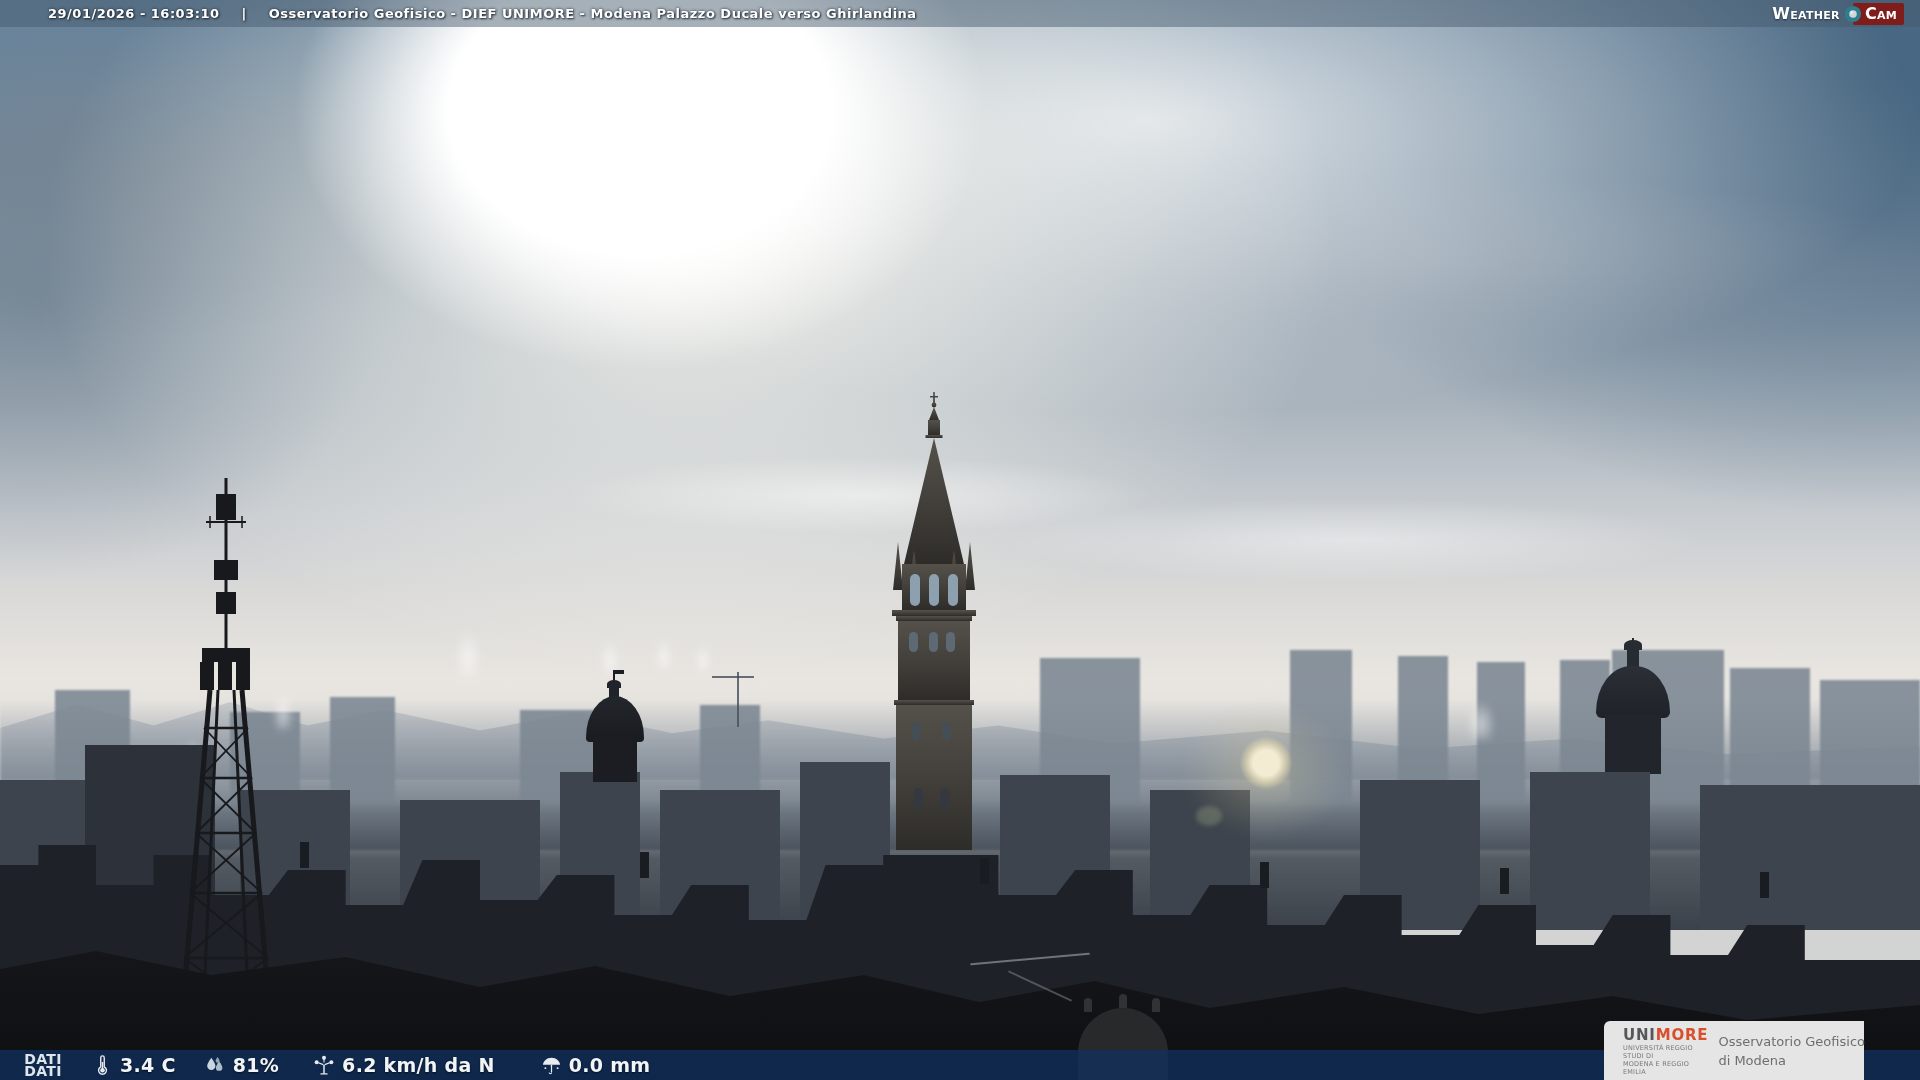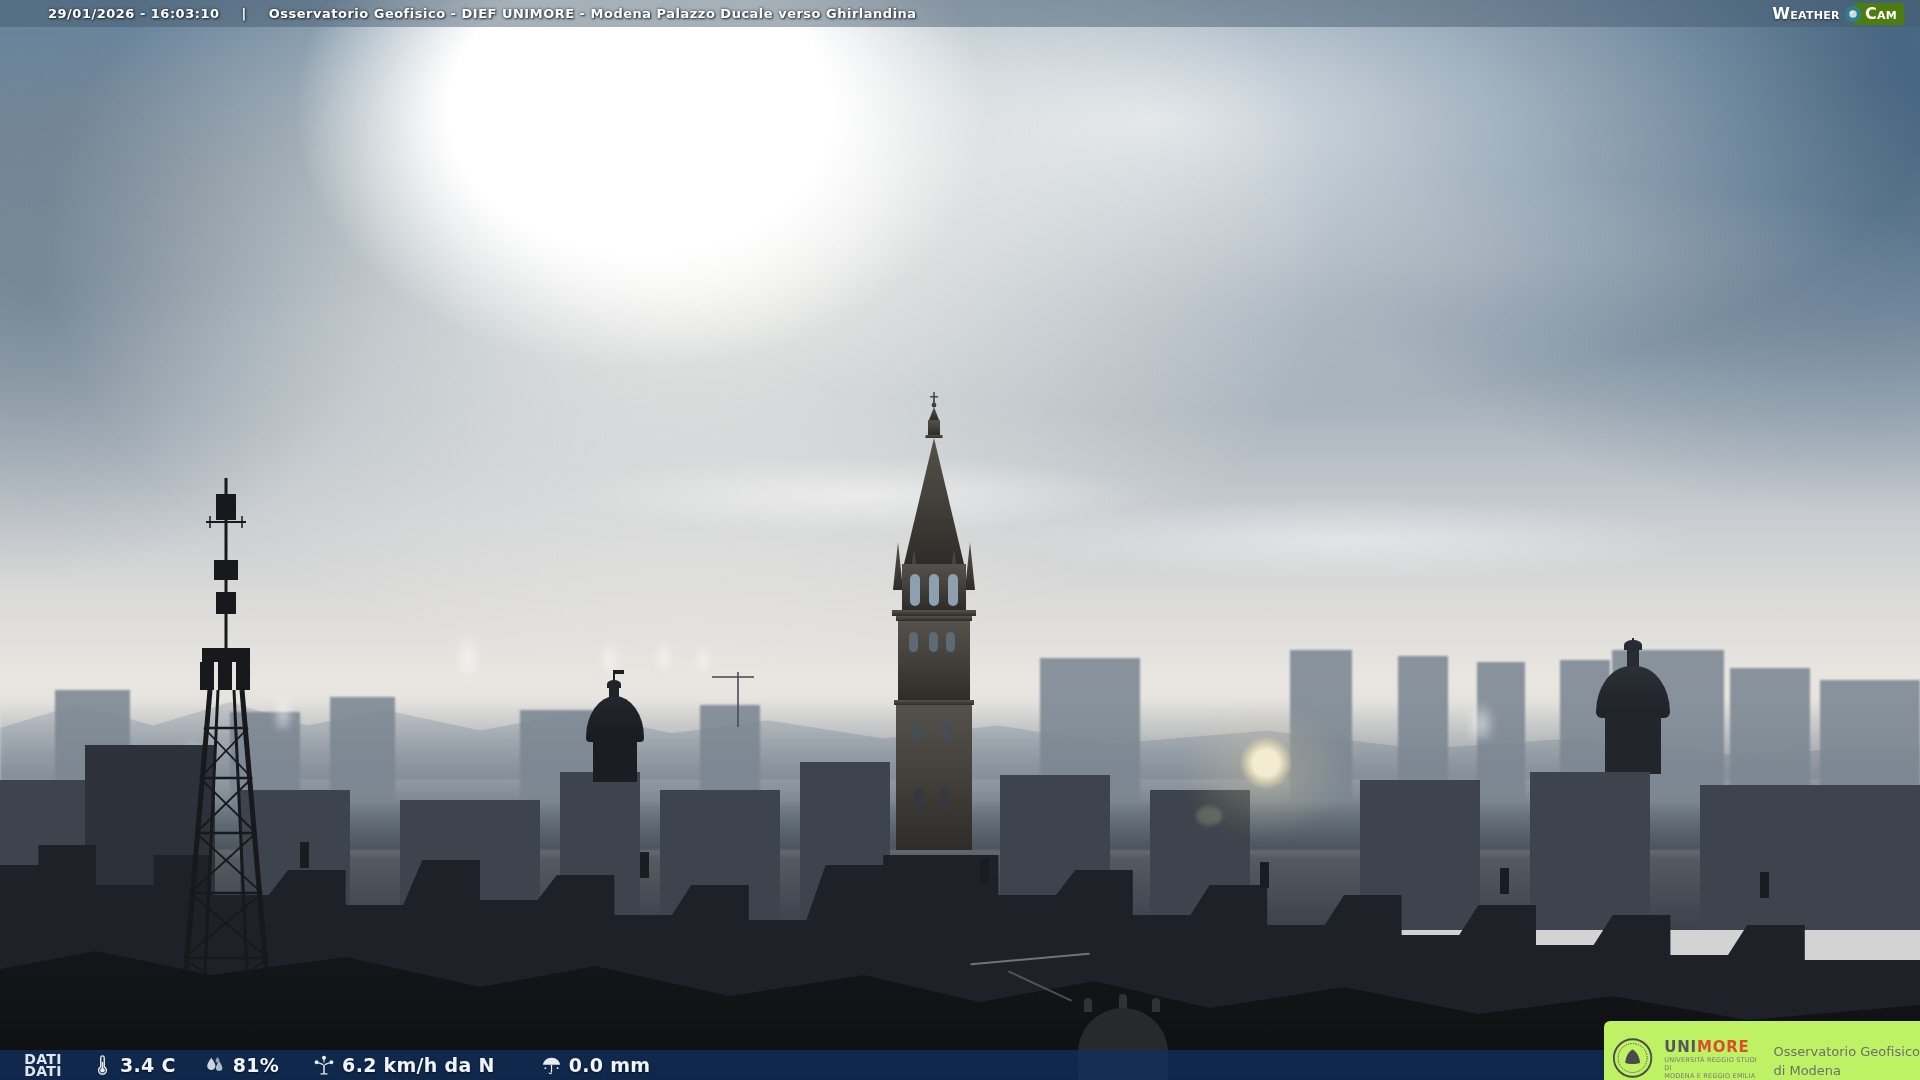--- a/index.html
+++ b/index.html
@@ -73,22 +73,22 @@
   
   .botbar{left:0;top:1050px;width:1920px;height:30px;display:flex;align-items:center;z-index:50;}
   .botbar .lab{position:static;margin-left:18px;width:50px;text-align:center;color:#dfe5ec;
     font-size:14px;font-weight:700;line-height:12px;letter-spacing:.4px;}
   .reading{position:static;display:flex;align-items:center;}
   .reading svg{position:static;}
   .reading .val{position:static;color:#f2f5f8;font-size:19px;font-weight:700;margin-left:7px;
     letter-spacing:.3px;text-shadow:0 1px 2px rgba(0,0,0,.6);white-space:nowrap;}
 
   
-  .credit{left:1604px;top:1021px;width:316px;height:59px;background:#bef264;border-radius:6px 0 0 0;
-    z-index:60;display:flex;align-items:flex-end;}
+  .credit{left:1604px;top:1021px;width:260px;height:59px;background:#e5e5e5;border-radius:6px 0 0 0;
+    z-index:60;display:flex;align-items:center;}
   .credit .seal{position:static;width:44px;height:44px;margin-left:8px;}
   .uniblock{position:static;margin-left:11px;width:106px;}
   .uniblock .uniname{position:static;font-size:15px;font-weight:700;letter-spacing:.8px;line-height:16px;}
   .uniblock .uni{position:static;color:#57575a;}
   .uniblock .more{position:static;}
   .uniblock .sub{position:static;display:block;font-size:6.5px;color:#77787a;line-height:8px;letter-spacing:.2px;}
   .orgblock{position:static;margin-left:10px;color:#6d6e70;font-size:13px;line-height:19px;white-space:nowrap;}
 </style>
 </head>
 <body>
@@ -265,21 +265,21 @@
     <span class="txt sep">|</span>
     <span class="txt">Osservatorio Geofisico - DIEF UNIMORE - Modena Palazzo Ducale verso Ghirlandina</span>
   </div>
   <div class="wcam">
     <span class="w-txt">Weather</span>
     <svg class="lens" viewBox="0 0 20 20">
       <circle cx="10" cy="10" r="9" fill="#2f7e8f"></circle>
       <circle cx="10" cy="10" r="4.2" fill="#cfd8d6"></circle>
       <circle cx="8.6" cy="8.4" r="1.4" fill="#eef2f0"></circle>
     </svg>
-    <span class="cam-box" style="background:#4d7c0f">Cam</span>
+    <span class="cam-box" style="background:#7f1d1d">Cam</span>
   </div>
 
   <div class="botbar" style="background:rgba(16,48,95,0.75)">
     <div class="lab">
       <span style="position:static">DATI</span><br>
       <span style="position:static">DATI</span>
     </div>
     <div class="reading" style="margin-left:24px">
       <svg width="21" height="21" viewBox="0 0 24 24">
         <path d="M10 3 a2 2 0 0 1 4 0 l0 10.5 a4.5 4.5 0 1 1 -4 0 Z" fill="none" stroke="#e8ecf1" stroke-width="1.6"></path>

